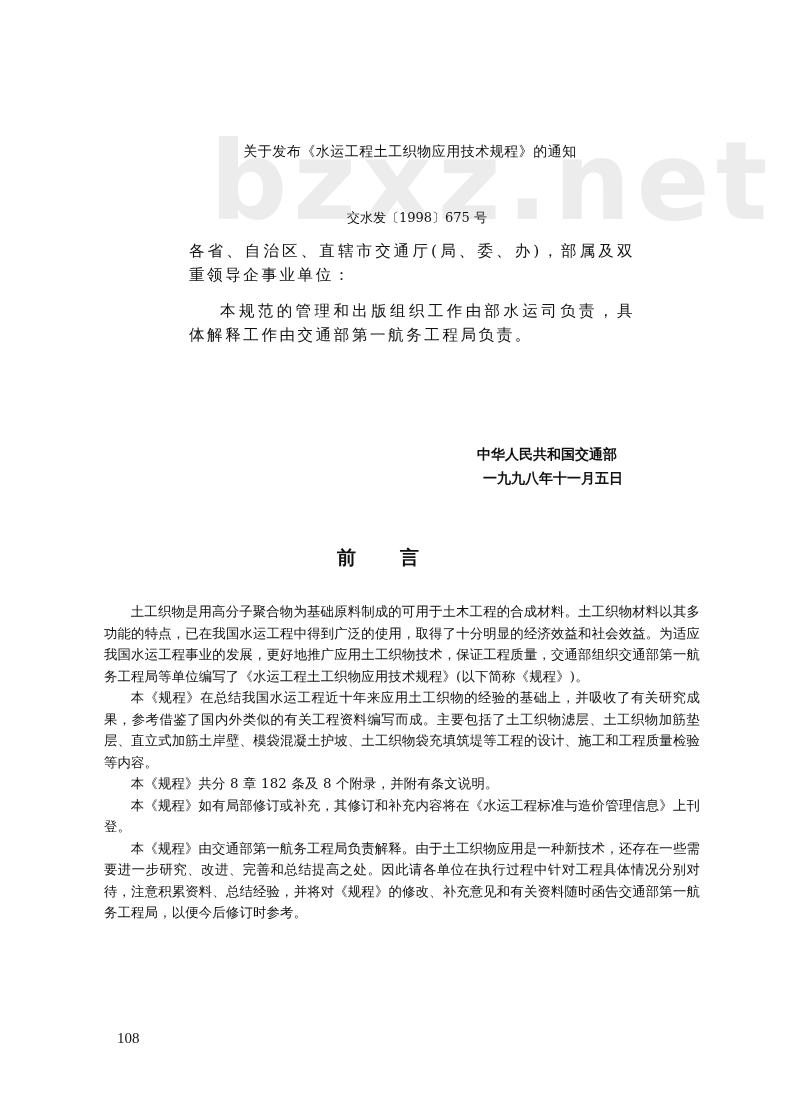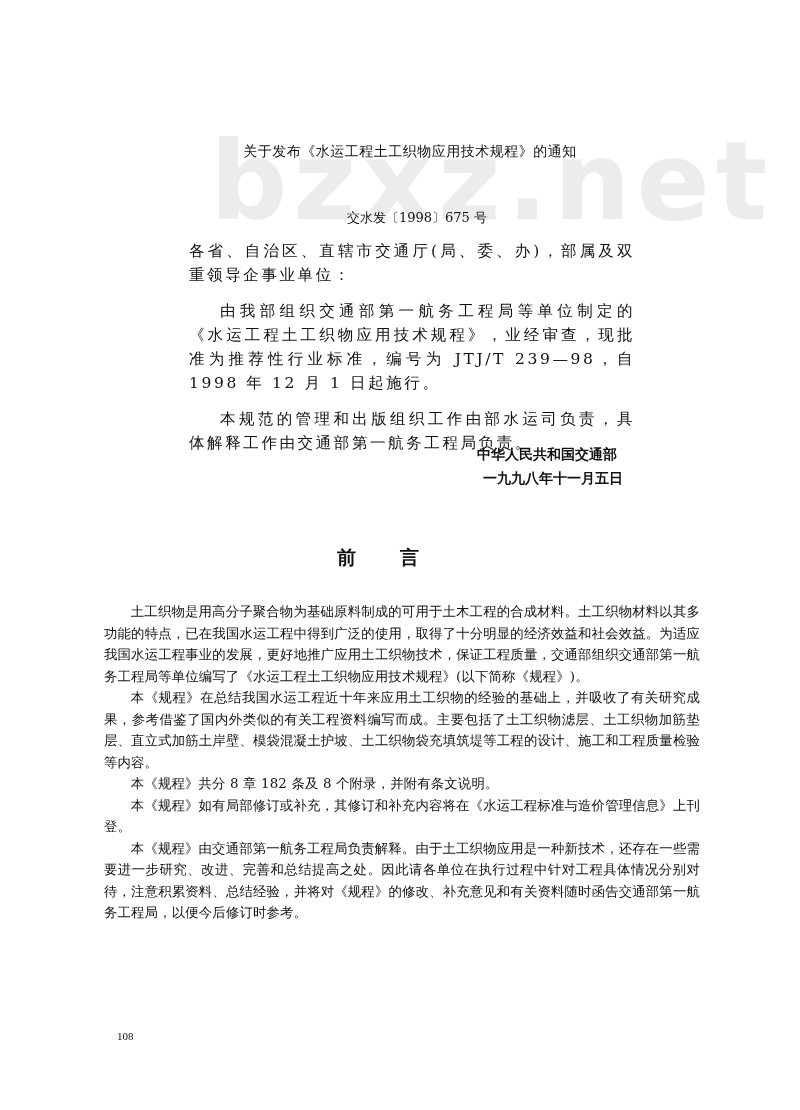--- a/index.html
+++ b/index.html
@@ -105,35 +105,34 @@
     }
     .preface-body p {
       margin: 0;
       text-indent: 2em;
       text-align: justify;
     }
     .page-number {
       position: absolute;
       left: 117px;
       top: 1030px;
-      font-size: 11px;
+      font-size: 15px;
       font-family: "Liberation Serif", "DejaVu Serif", serif;
     }
   </style>
 </head>
 <body>
 
 <div class="watermark">bzxz.net</div>
 
 <div class="notice-title">关于发布《水运工程土工织物应用技术规程》的通知</div>
 <div class="notice-number">交水发〔1998〕675 号</div>
 
 <div class="notice-body">
   <p>各省、自治区、直辖市交通厅(局、委、办)，部属及双重领导企事业单位：</p>
-  <p class="indent">由我部组织交通部第一航务工程局等单位制定的《水运工程土工织物应用技术规程》，业经审查，现批准为推荐性行业标准，编号为 JTJ/T 239—98，自 1998 年 12 月 1 日起施行。</p>
   <p class="indent">本规范的管理和出版组织工作由部水运司负责，具体解释工作由交通部第一航务工程局负责。</p>
 </div>
 
 <div class="signature">
   <div>中华人民共和国交通部</div>
   <div class="date">一九九八年十一月五日</div>
 </div>
 
 <div class="preface-title">前言</div>
 

